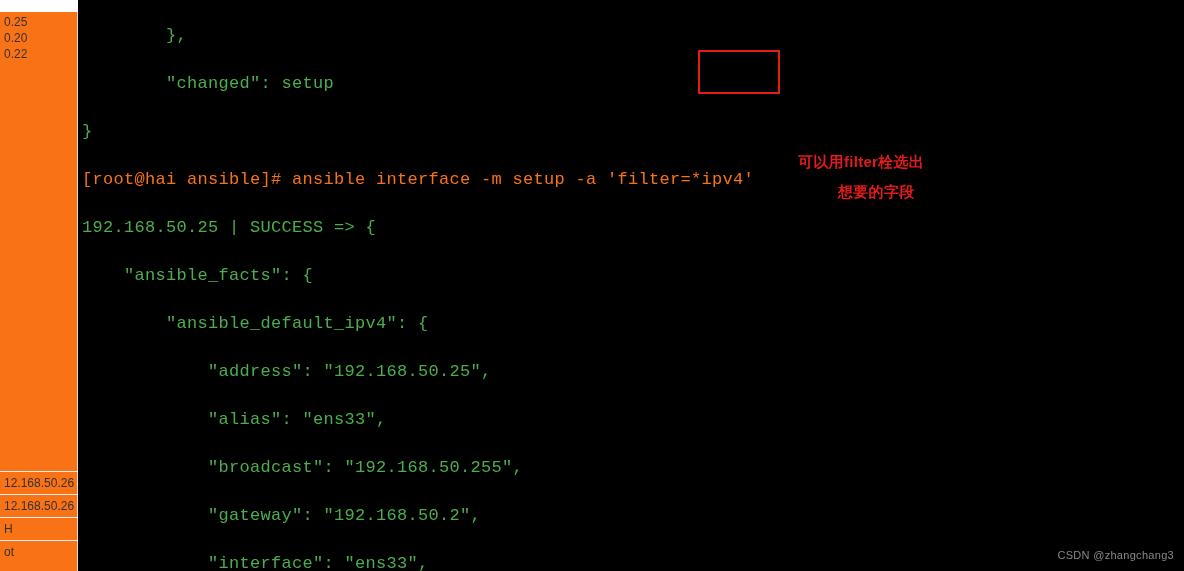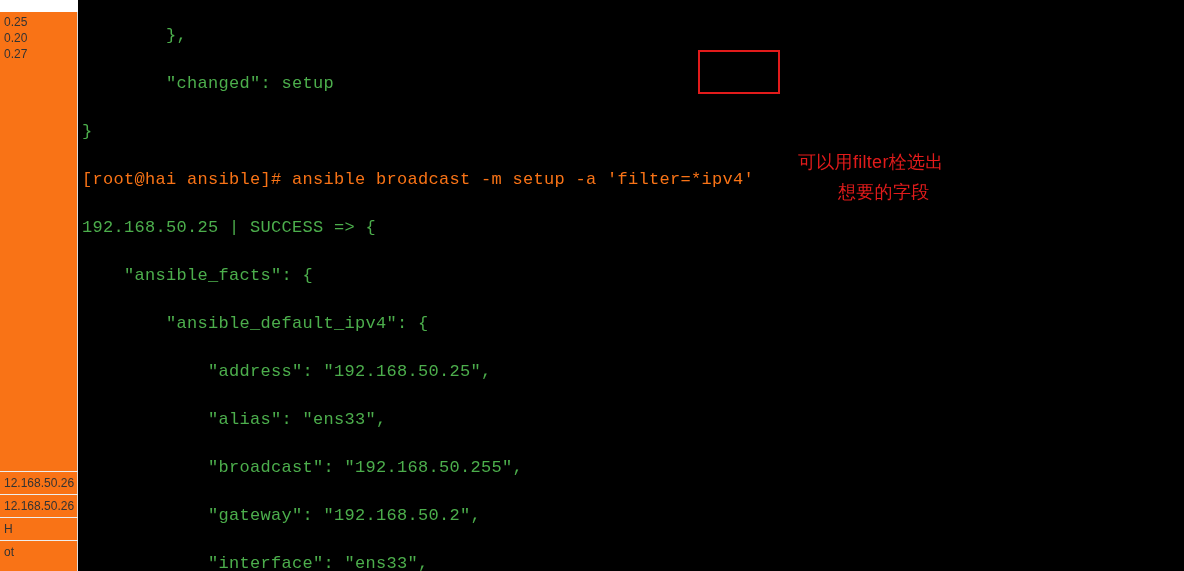--- a/index.html
+++ b/index.html
@@ -61,56 +61,56 @@
     top: 50px;
     width: 82px;
     height: 44px;
     border: 2px solid #e21b1b;
     pointer-events: none;
   }
   .anno {
     position: absolute;
     color: #e21b1b;
     font-family: "Microsoft YaHei", Arial, sans-serif;
-    font-size: 18px;
-    font-weight: normal;
+    font-size: 15px;
+    font-weight: bold;
   }
   .anno1 { left: 720px; top: 150px; }
   .anno2 { left: 760px; top: 180px; }
   .watermark {
     position: absolute;
     right: 10px;
     bottom: 4px;
     font-family: Arial, sans-serif;
     font-size: 11px;
     color: #888;
   }
 </style>
 </head>
 <body>
 
 <div class="side-panel">
   <div class="side-top">
     <div>0.25</div>
     <div>0.20</div>
-    <div>0.27</div>
+    <div>0.22</div>
   </div>
   <div class="side-bottom">
     <div>12.168.50.26</div>
     <div>12.168.50.26</div>
     <div>H</div>
     <div>ot</div>
   </div>
 </div>
 
 <div class="terminal">
 <div class="g">        },</div>
 <div>        <span class="g">"changed"</span><span class="g">: </span><span class="g">setup</span></div>
 <div class="g">}</div>
-<div><span class="w">[root@hai ansible]# </span><span class="w">ansible broadcast -m setup -a 'filter=*ipv4'</span></div>
+<div><span class="w">[root@hai ansible]# </span><span class="w">ansible interface -m setup -a 'filter=*ipv4'</span></div>
 <div class="g">192.168.50.25 | SUCCESS =&gt; {</div>
 <div class="g">    <span>"ansible_facts": {</span></div>
 <div class="g">        <span>"ansible_default_ipv4": {</span></div>
 <div>            <span class="g">"address"</span><span class="g">: </span><span class="g">"192.168.50.25",</span></div>
 <div>            <span class="g">"alias"</span><span class="g">: </span><span class="g">"ens33",</span></div>
 <div>            <span class="g">"broadcast"</span><span class="g">: </span><span class="g">"192.168.50.255",</span></div>
 <div>            <span class="g">"gateway"</span><span class="g">: </span><span class="g">"192.168.50.2",</span></div>
 <div>            <span class="g">"interface"</span><span class="g">: </span><span class="g">"ens33",</span></div>
 
 
@@ -120,13 +120,14 @@
 
 
 
 
 
 
 
   <div class="red-box"></div>
   <div class="anno anno1">可以用filter栓选出</div>
   <div class="anno anno2">想要的字段</div>
+  <div class="watermark">CSDN @zhangchang3</div>
 </div>
 
 </body></html>

